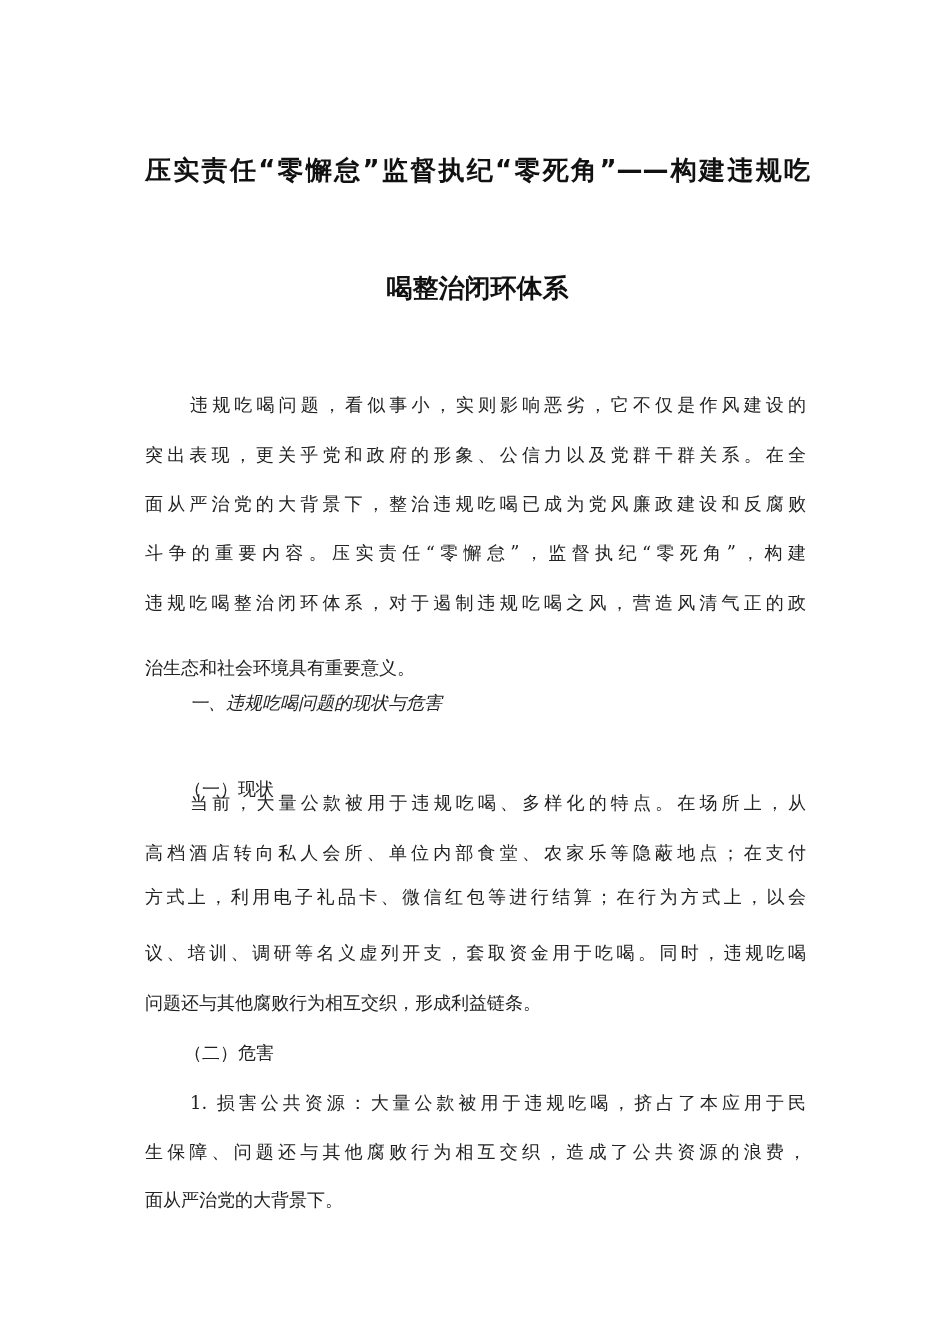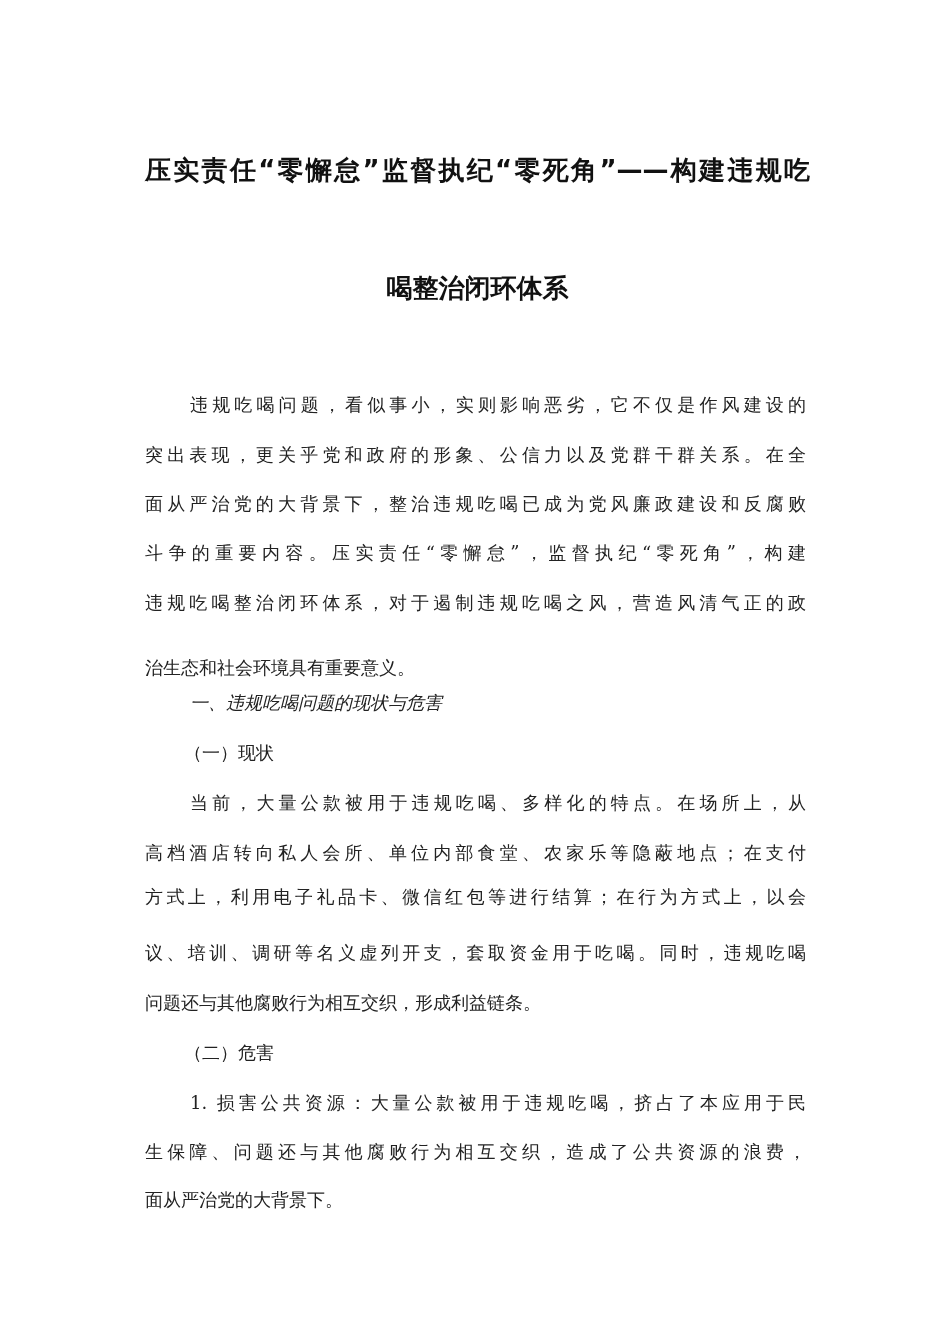--- a/index.html
+++ b/index.html
@@ -44,21 +44,21 @@
   <div class="title-line l2">喝整治闭环体系</div>
 
   <div class="line indent" style="top:392px;">违规吃喝问题，看似事小，实则影响恶劣，它不仅是作风建设的</div>
   <div class="line" style="top:442px;">突出表现，更关乎党和政府的形象、公信力以及党群干群关系。在全</div>
   <div class="line" style="top:491px;">面从严治党的大背景下，整治违规吃喝已成为党风廉政建设和反腐败</div>
   <div class="line" style="top:540px;">斗争的重要内容。压实责任“零懈怠”，监督执纪“零死角”，构建</div>
   <div class="line" style="top:590px;">违规吃喝整治闭环体系，对于遏制违规吃喝之风，营造风清气正的政</div>
   <div class="line last" style="top:640px;margin-top:15px;">治生态和社会环境具有重要意义。</div>
 
   <div class="line indent head" style="top:690px;font-style:italic;">一、违规吃喝问题的现状与危害</div>
-  <div class="line head2" style="top:740px;">（一）现状</div>
+  <div class="line head2" style="top:776px;">（一）现状</div>
 
   <div class="line indent" style="top:790px;">当前，大量公款被用于违规吃喝、多样化的特点。在场所上，从</div>
   <div class="line" style="top:840px;">高档酒店转向私人会所、单位内部食堂、农家乐等隐蔽地点；在支付</div>
   <div class="line" style="top:884px;">方式上，利用电子礼品卡、微信红包等进行结算；在行为方式上，以会</div>
   <div class="line" style="top:940px;">议、培训、调研等名义虚列开支，套取资金用于吃喝。同时，违规吃喝</div>
   <div class="line last" style="top:990px;">问题还与其他腐败行为相互交织，形成利益链条。</div>
 
   <div class="line head2" style="top:1040px;">（二）危害</div>
 
   <div class="line indent" style="top:1090px;">1. 损害公共资源：大量公款被用于违规吃喝，挤占了本应用于民</div>

